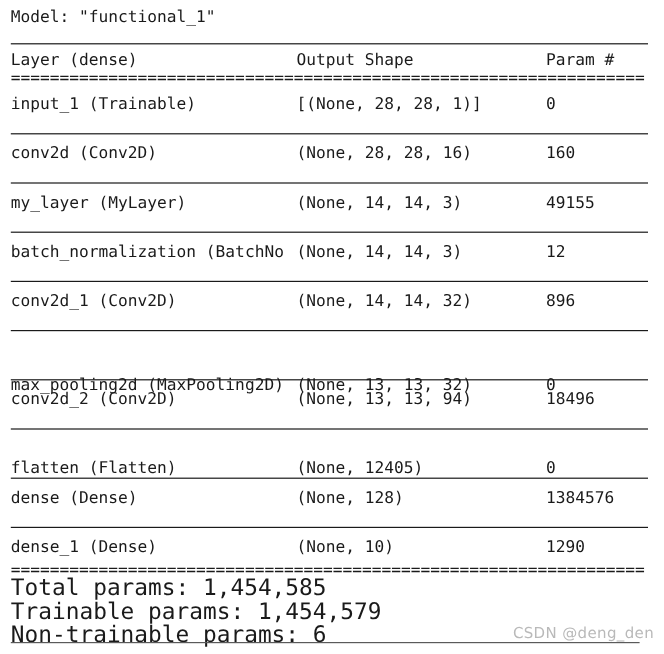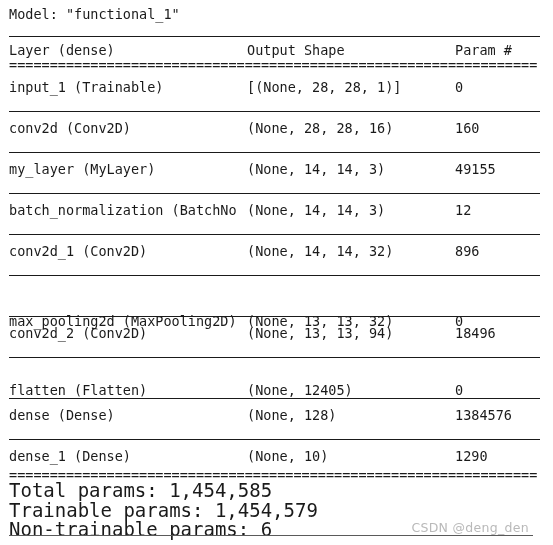--- a/index.html
+++ b/index.html
@@ -80,21 +80,21 @@
   .totals {
     position: absolute;
     left: 9px;
     font-size: 19px;
     line-height: 19.5px;
     white-space: pre;
   }
 
   .watermark {
     position: absolute;
-    right: 24px;
+    right: 8px;
     bottom: 10px;
     font-family: "DejaVu Sans", "Liberation Sans", sans-serif;
     font-size: 12.5px;
     color: #b9b9b9;
     white-space: pre;
     letter-spacing: 0.3px;
   }
 
   .bottom-rule {
     position: absolute;

